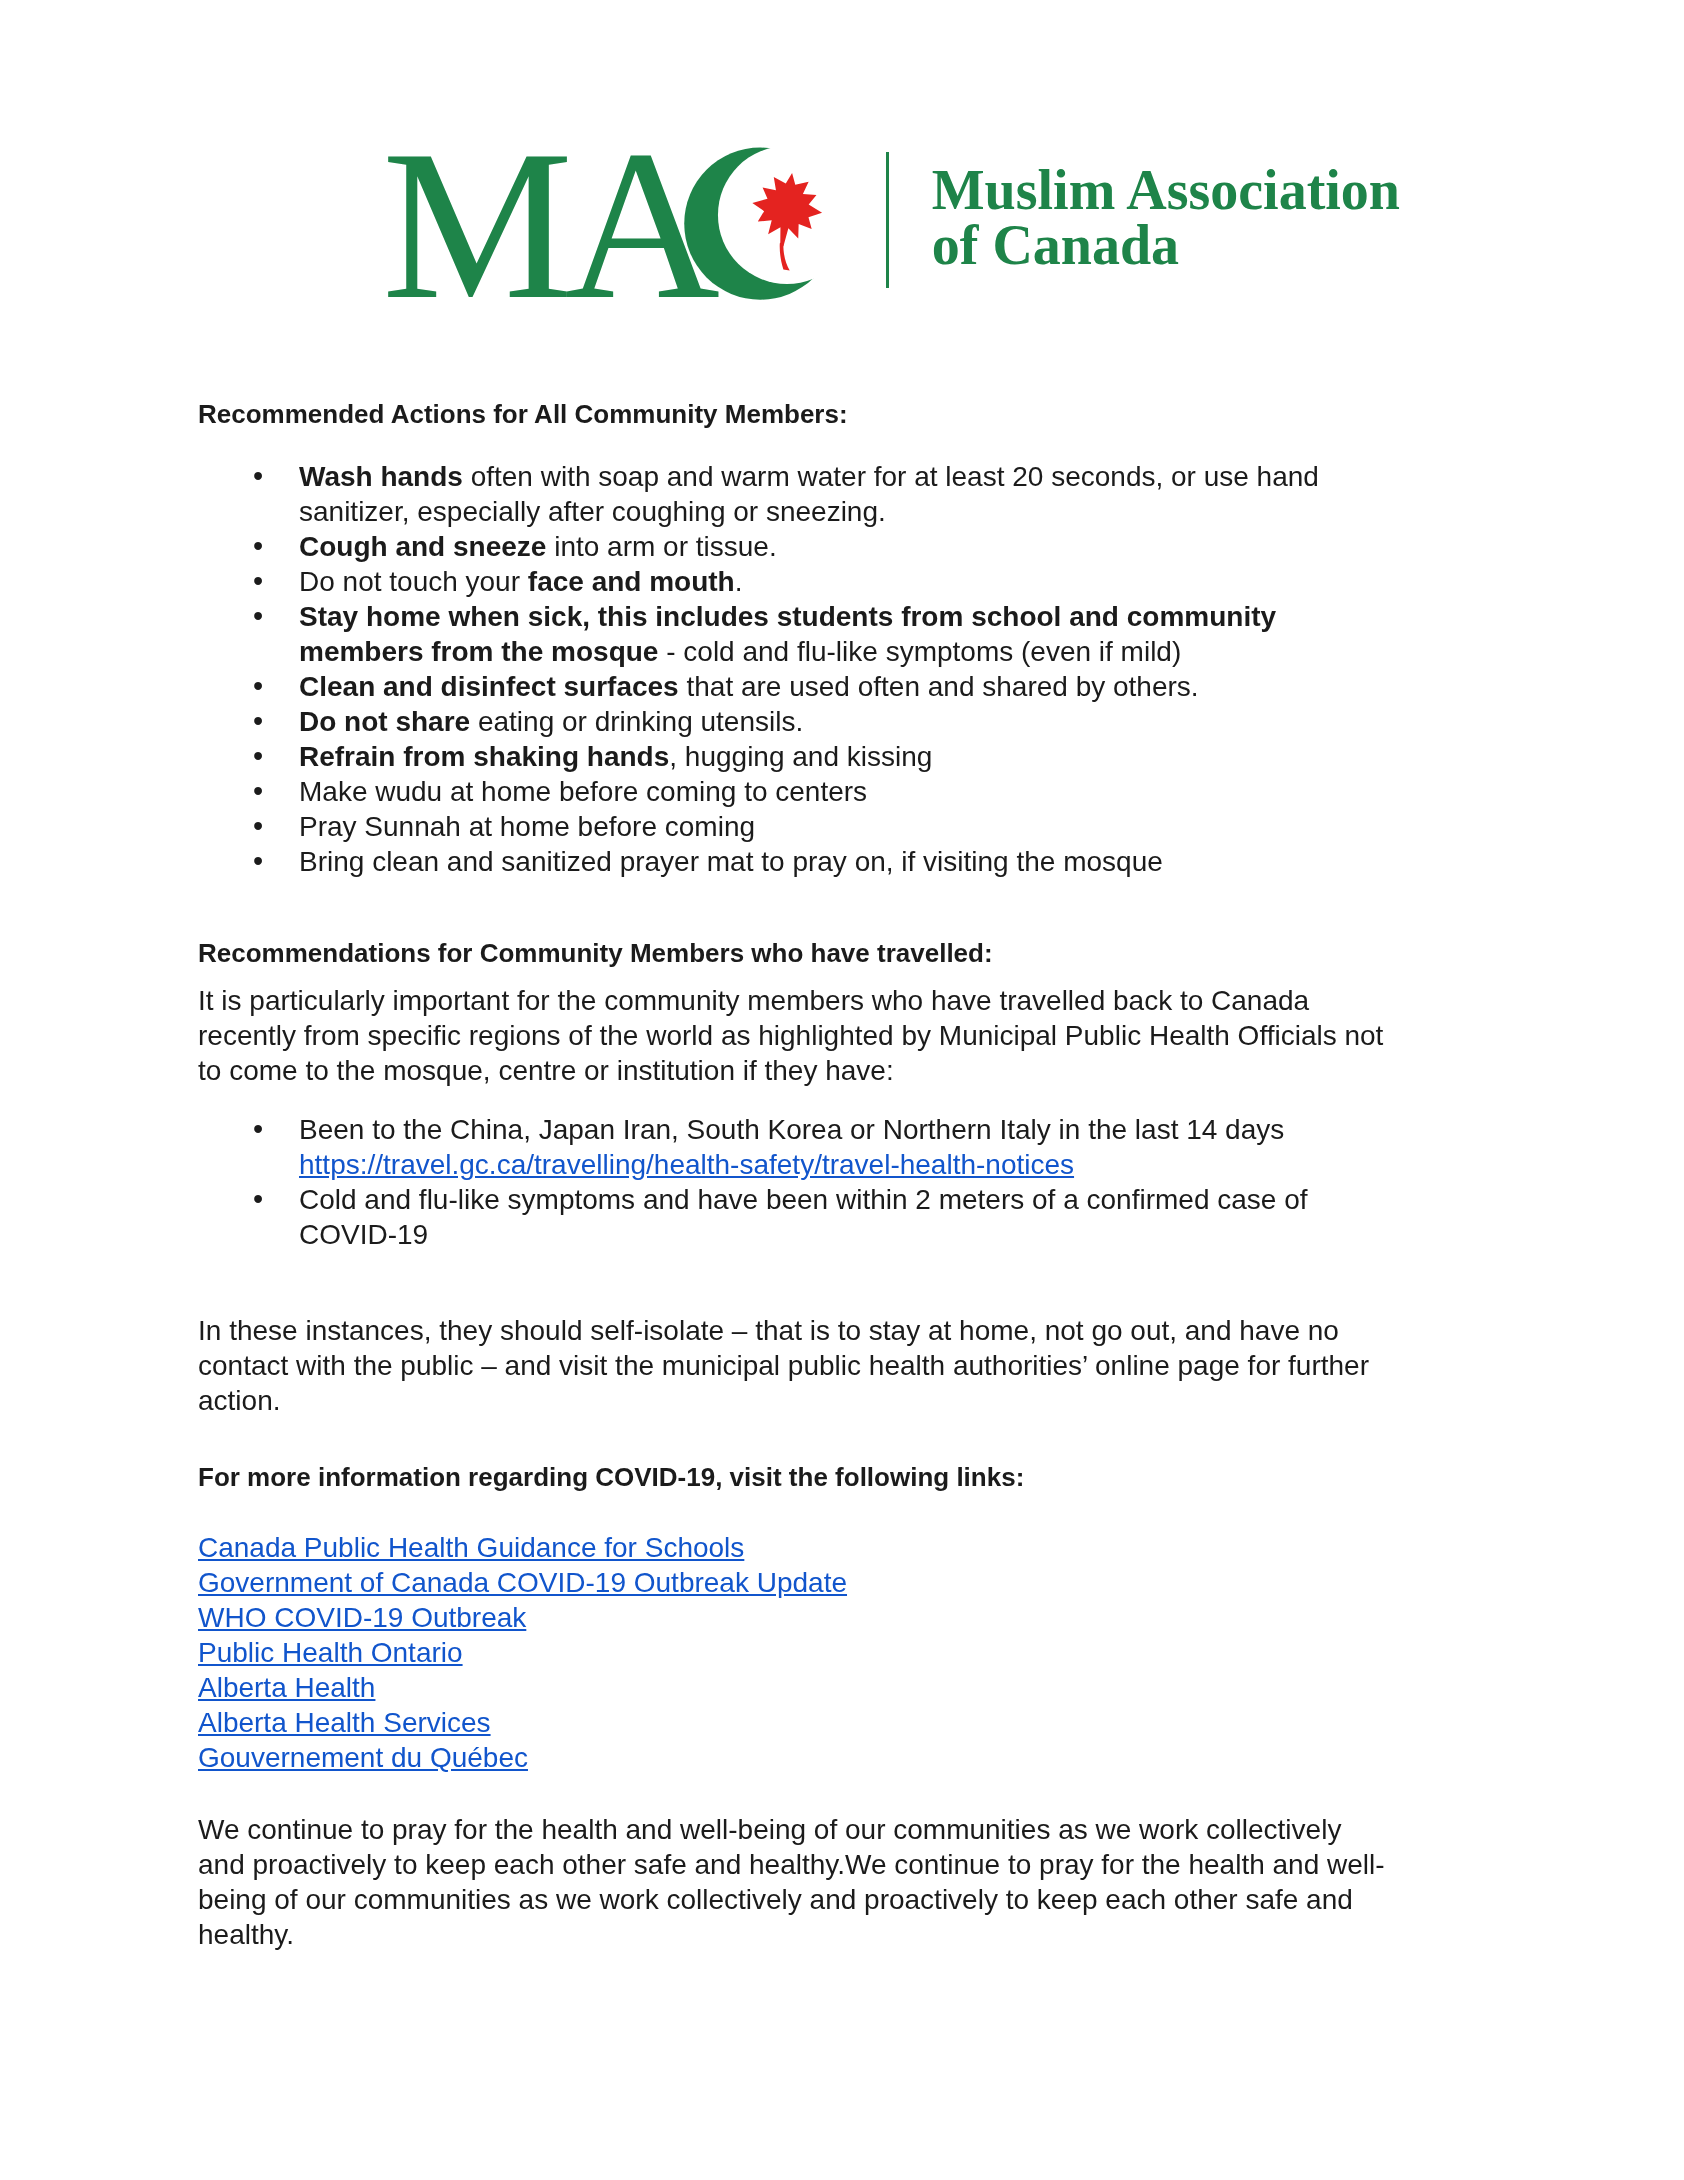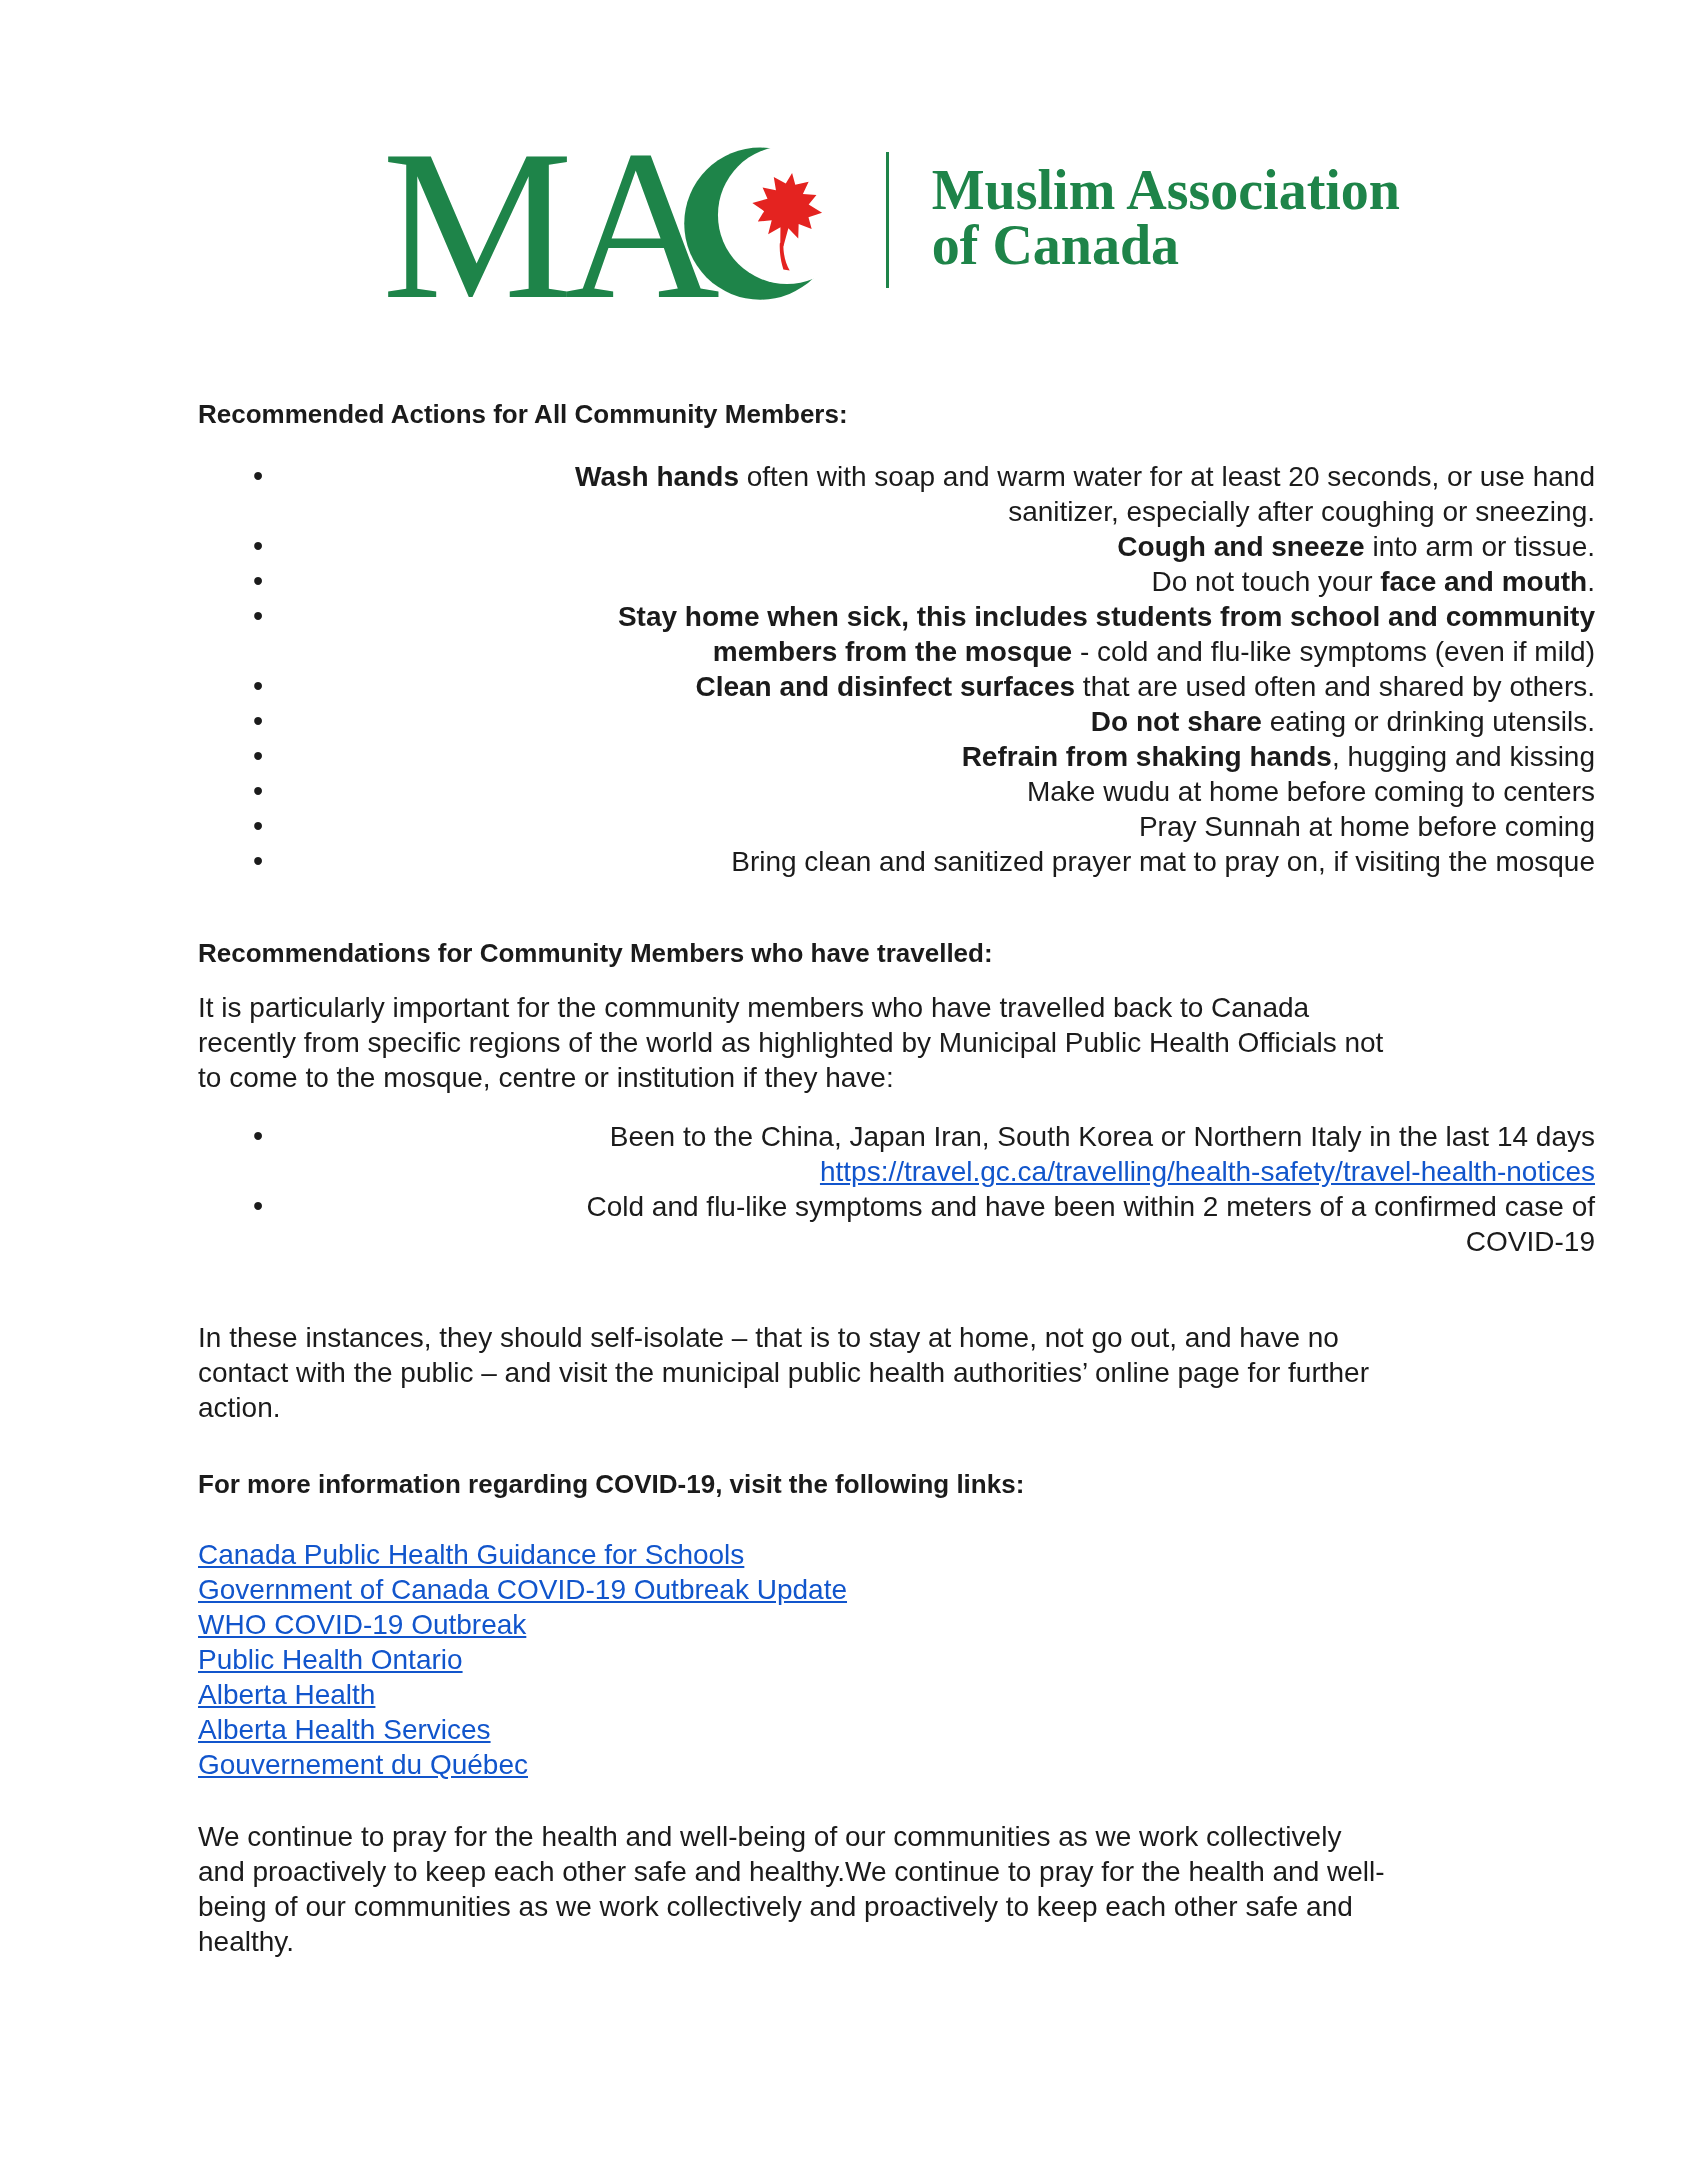--- a/index.html
+++ b/index.html
@@ -43,24 +43,24 @@
     font-size:28px;
     line-height:35px;
   }
   .h{
     font-size:26px;font-weight:bold;line-height:37px;margin:0;
   }
   .h1{margin-top:74px;}
   .h2{margin-top:56px;}
   .h3{margin-top:41px;}
   p{margin:0;}
-  .intro{margin-top:18px;}
+  .intro{margin-top:11px;}
   .isolate{margin-top:61px;}
   .closing{margin-top:37px;}
-  ul{list-style:none;margin:0;padding:0 0 0 101px;text-align:right;}
+  ul{list-style:none;margin:0;padding:0 0 0 101px;}
   .ul1{margin-top:25.6px;}
   .ul2{margin-top:24px;}
   li{position:relative;margin:0;}
   li::before{
     content:"\2022";
     position:absolute;left:-46px;top:0;
     font-size:29px;
   }
   b{font-weight:bold;}
   .link{

